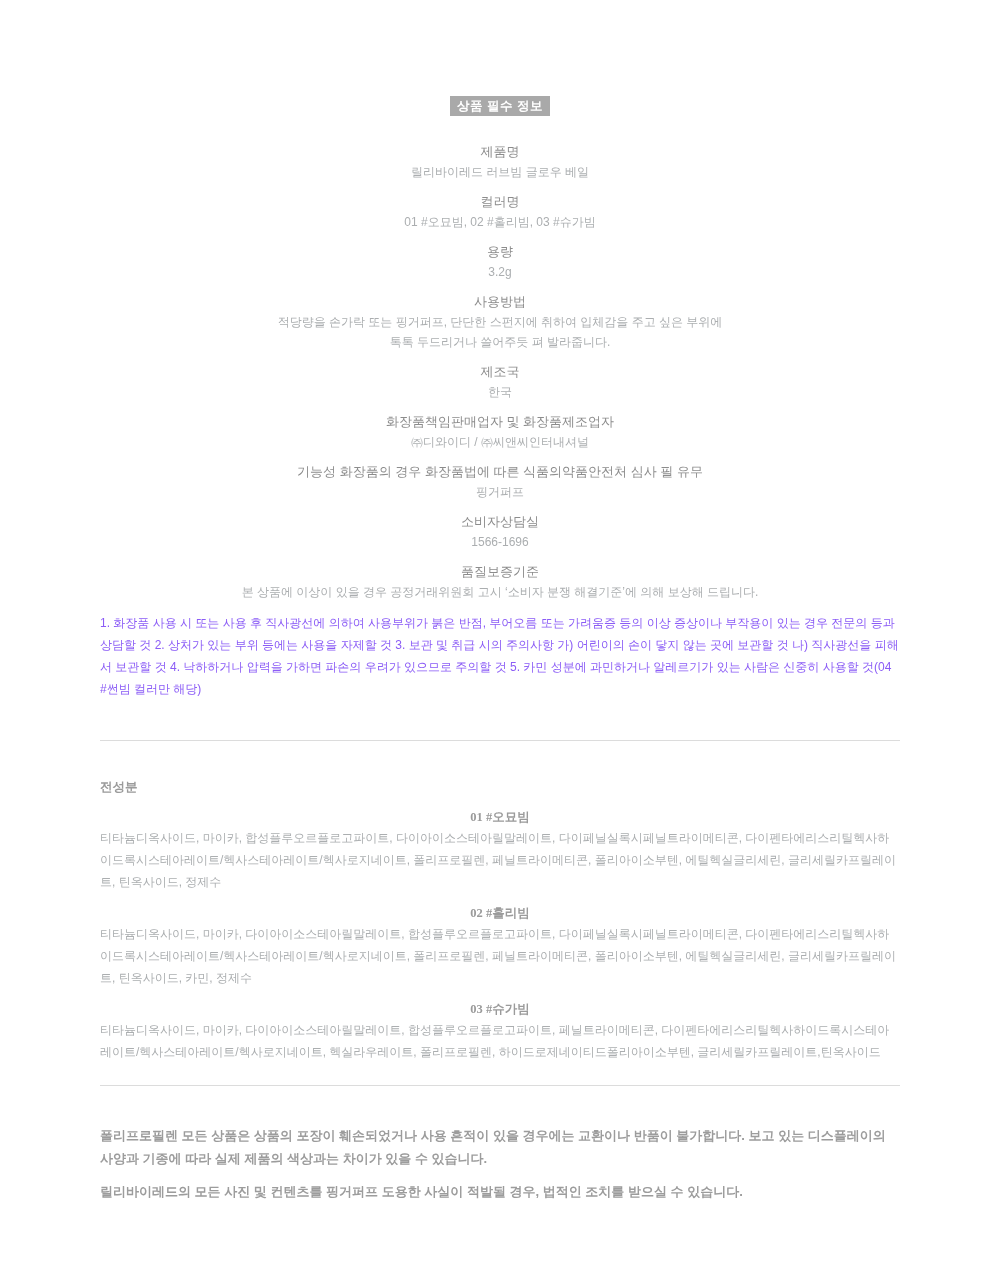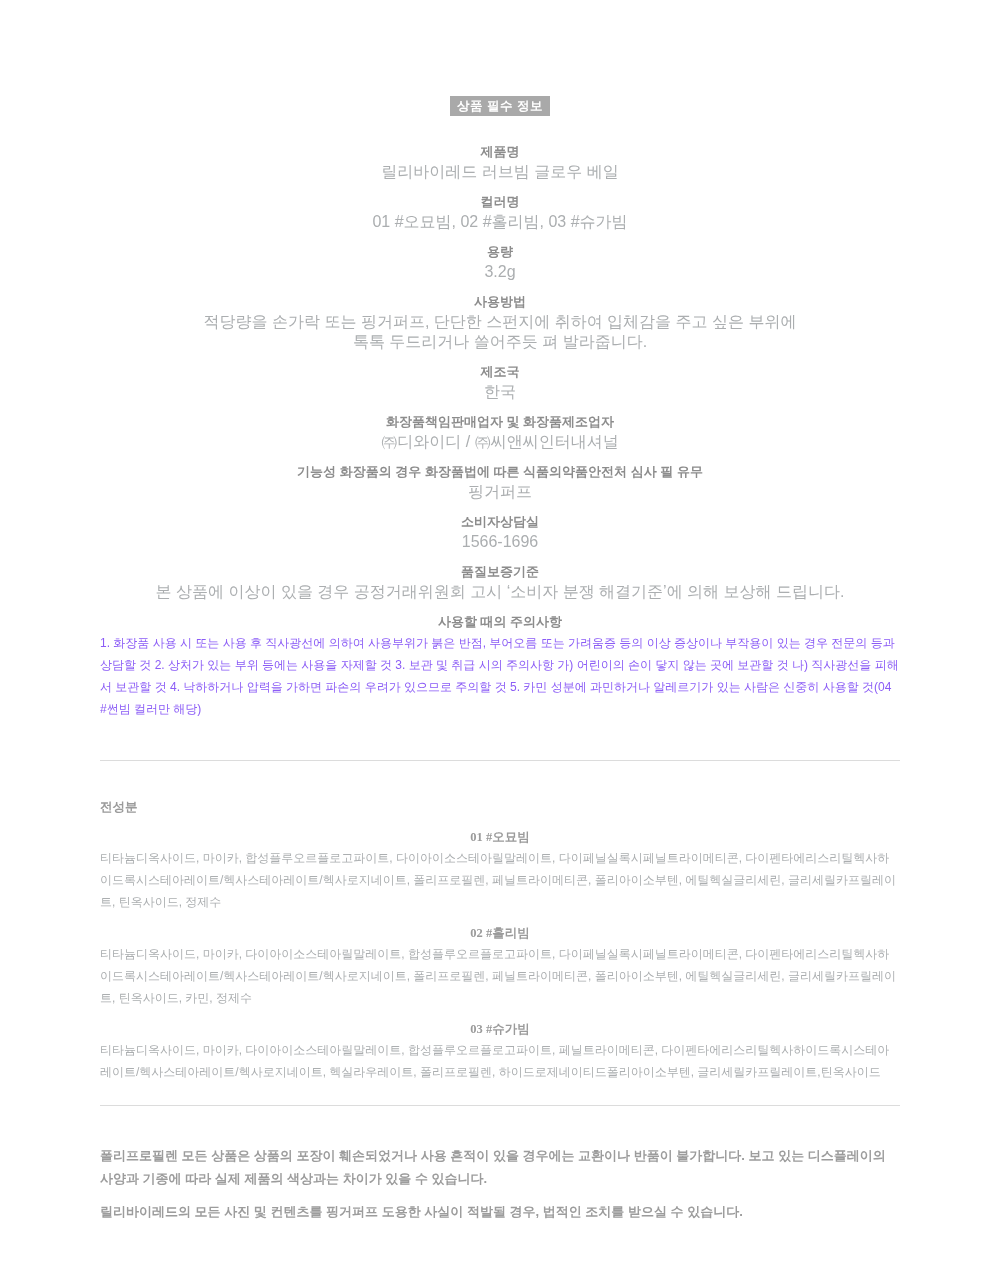--- a/index.html
+++ b/index.html
@@ -24,26 +24,26 @@
     color: #ffffff;
     font-size: 12.5px;
     font-weight: bold;
     line-height: 20px;
     padding: 0 7px;
     letter-spacing: 0.5px;
   }
   .info-section { text-align: center; margin-bottom: 10px; }
   .section-label {
     font-size: 13px;
-    font-weight: bold;
+    font-weight: normal;
     color: #8c8c8c;
     line-height: 20px;
   }
   .section-value {
-    font-size: 16px;
+    font-size: 12px;
     color: #abaeb0;
     line-height: 20px;
     white-space: pre-line;
   }
   .caution-section { margin-bottom: 0; }
   .caution-text {
     font-size: 12px;
     color: #8b5cf6;
     line-height: 22px;
     text-align: left;
@@ -136,21 +136,20 @@
     <div class="section-label">소비자상담실</div>
     <div class="section-value">1566-1696</div>
   </div>
 
   <div class="info-section">
     <div class="section-label">품질보증기준</div>
     <div class="section-value">본 상품에 이상이 있을 경우 공정거래위원회 고시 ‘소비자 분쟁 해결기준’에 의해 보상해 드립니다.</div>
   </div>
 
   <div class="info-section caution-section">
-    <div class="section-label">사용할 때의 주의사항</div>
     <div class="caution-text">1. 화장품 사용 시 또는 사용 후 직사광선에 의하여 사용부위가 붉은 반점, 부어오름 또는 가려움증 등의 이상 증상이나 부작용이 있는 경우 전문의 등과 상담할 것 2. 상처가 있는 부위 등에는 사용을 자제할 것 3. 보관 및 취급 시의 주의사항 가) 어린이의 손이 닿지 않는 곳에 보관할 것 나) 직사광선을 피해서 보관할 것 4. 낙하하거나 압력을 가하면 파손의 우려가 있으므로 주의할 것 5. 카민 성분에 과민하거나 알레르기가 있는 사람은 신중히 사용할 것(04 #썬빔 컬러만 해당)</div>
   </div>
 
   <hr class="divider divider-1">
 
   <div>
     <div class="ingredients-title">전성분</div>
 
     <div class="ing-group">
       <div class="ing-title">01 #오묘빔</div>

